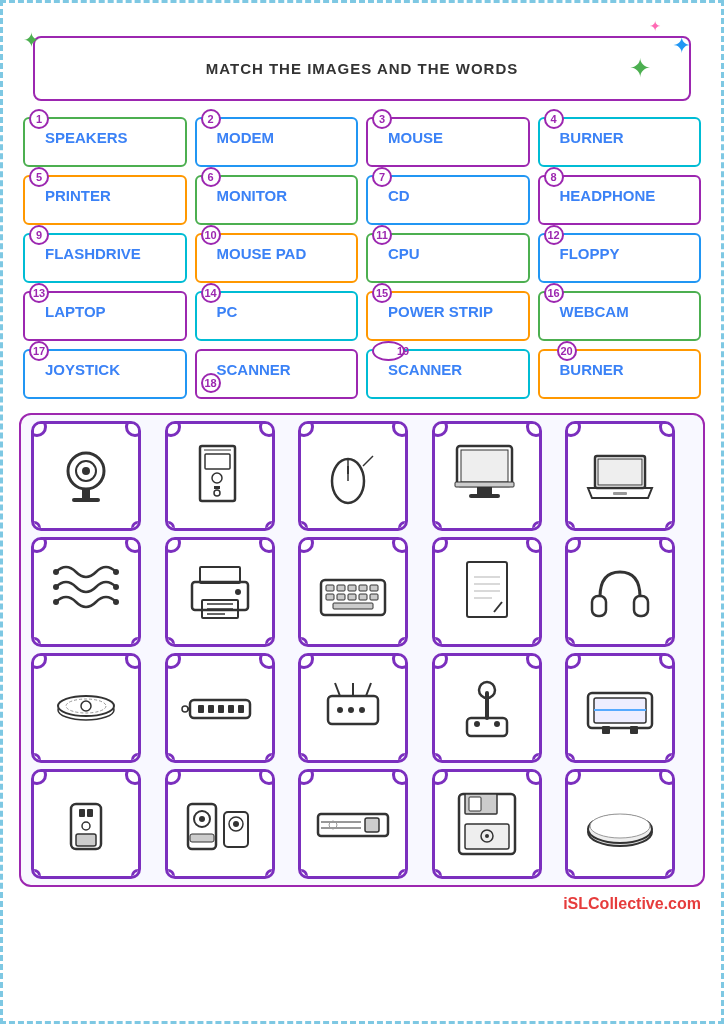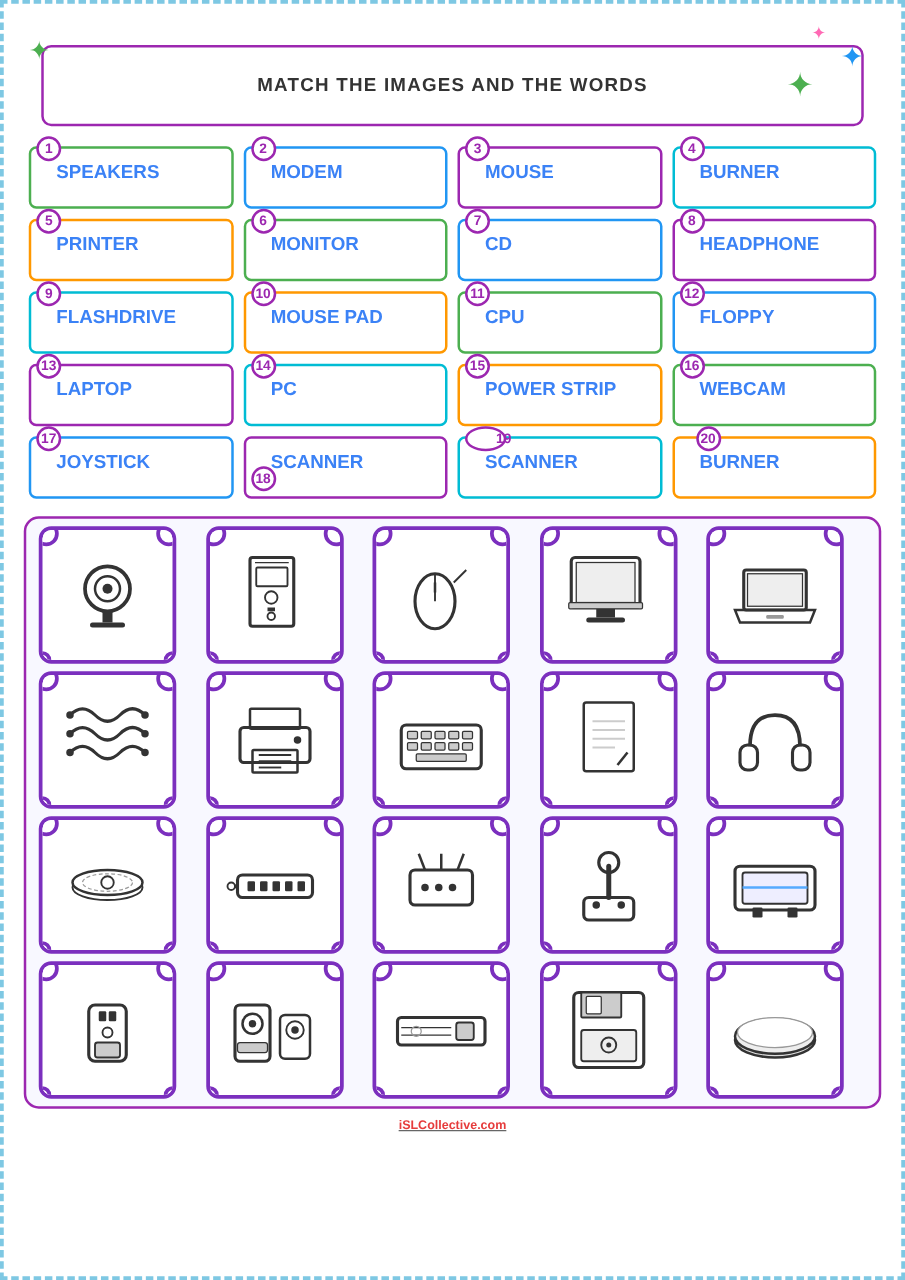--- a/index.html
+++ b/index.html
@@ -154,25 +154,24 @@
     .image-cell .corner-bl { bottom: -7px; left: -7px; }
     .image-cell .corner-br { bottom: -7px; right: -7px; }
 
     .image-cell svg {
       width: 80px;
       height: 80px;
     }
 
     
     .watermark {
-      font-size: 10px;
+      font-size: 16px;
       color: #666;
-      text-align: center;
+      text-align: right;
       padding: 2px 10px;
-      text-decoration: underline;
     }
     .watermark span { color: #e63c3c; font-weight: bold; }
   </style>
 </head>
 <body>
 
 <div class="title-area">
   <span class="star-decoration star-tl">✦</span>
   <span class="star-decoration star-tr1">✦</span>
   <span class="star-decoration star-tr2">✦</span>

